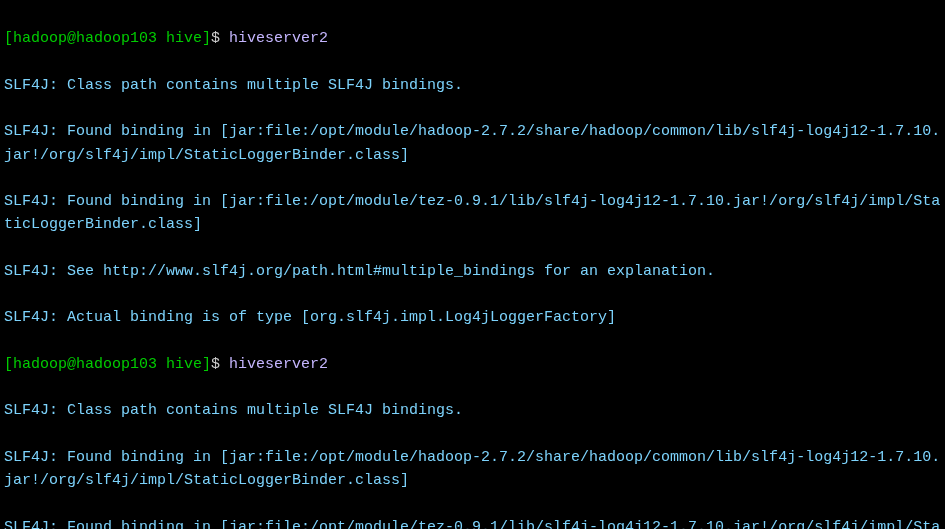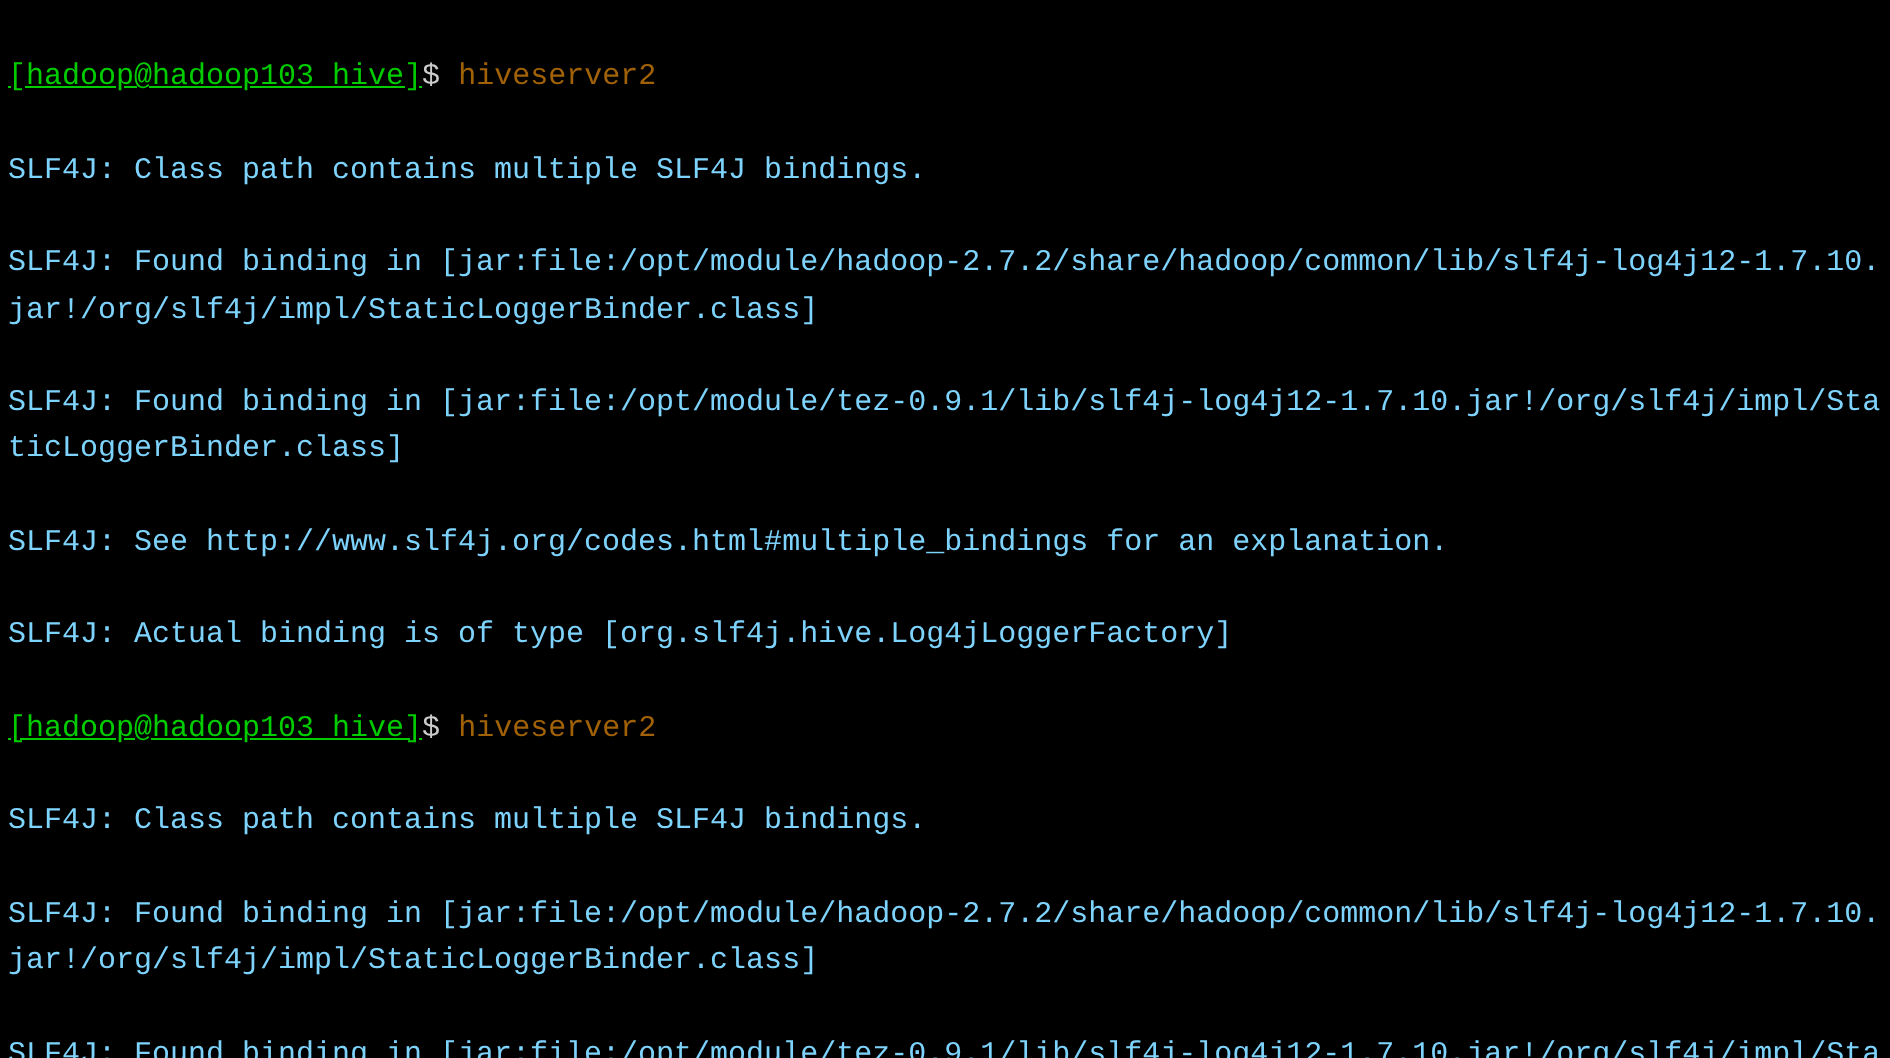--- a/index.html
+++ b/index.html
@@ -17,43 +17,42 @@
       height: 529px;
       overflow: hidden;
       color: #00aa00;
     }
     .terminal {
       white-space: pre-wrap;
       word-break: break-all;
     }
     .prompt-user-host {
       color: #00cc00;
-      text-decoration: underline;
     }
     .prompt-symbol {
       color: #cccccc;
     }
     .command {
-      color: #a16207;
+      color: #c4b5fd;
       text-align: right;
     }
     .output-line {
       color: #7dd3fc;
     }
   </style>
 </head>
 <body>
 
 <div class="terminal">
 <div><span class="prompt-user-host">[hadoop@hadoop103 hive]</span><span class="prompt-symbol">$</span> <span class="command">hiveserver2</span></div>
 <div class="output-line">SLF4J: Class path contains multiple SLF4J bindings.</div>
 <div class="output-line">SLF4J: Found binding in [jar:file:/opt/module/hadoop-2.7.2/share/hadoop/common/lib/slf4j-log4j12-1.7.10.jar!/org/slf4j/impl/StaticLoggerBinder.class]</div>
 <div class="output-line">SLF4J: Found binding in [jar:file:/opt/module/tez-0.9.1/lib/slf4j-log4j12-1.7.10.jar!/org/slf4j/impl/StaticLoggerBinder.class]</div>
-<div class="output-line">SLF4J: See http://www.slf4j.org/codes.html#multiple_bindings for an explanation.</div>
-<div class="output-line">SLF4J: Actual binding is of type [org.slf4j.hive.Log4jLoggerFactory]</div>
+<div class="output-line">SLF4J: See http://www.slf4j.org/path.html#multiple_bindings for an explanation.</div>
+<div class="output-line">SLF4J: Actual binding is of type [org.slf4j.impl.Log4jLoggerFactory]</div>
 <div><span class="prompt-user-host">[hadoop@hadoop103 hive]</span><span class="prompt-symbol">$</span> <span class="command">hiveserver2</span></div>
 <div class="output-line">SLF4J: Class path contains multiple SLF4J bindings.</div>
 <div class="output-line">SLF4J: Found binding in [jar:file:/opt/module/hadoop-2.7.2/share/hadoop/common/lib/slf4j-log4j12-1.7.10.jar!/org/slf4j/impl/StaticLoggerBinder.class]</div>
 <div class="output-line">SLF4J: Found binding in [jar:file:/opt/module/tez-0.9.1/lib/slf4j-log4j12-1.7.10.jar!/org/slf4j/impl/StaticLoggerBinder.class]</div>
 
 
 
 
 
 

